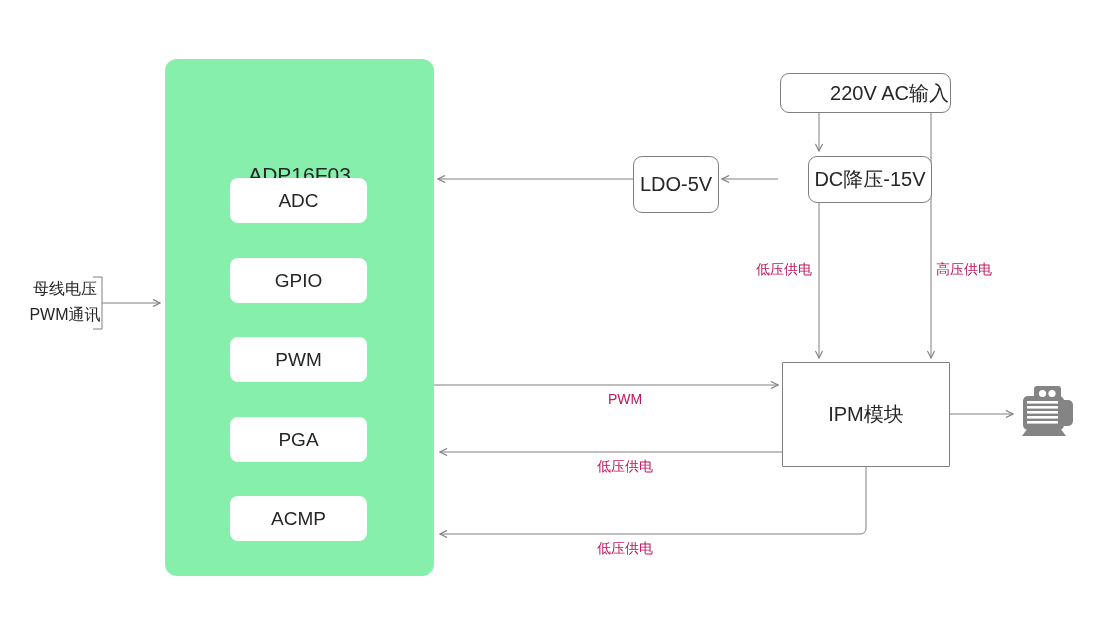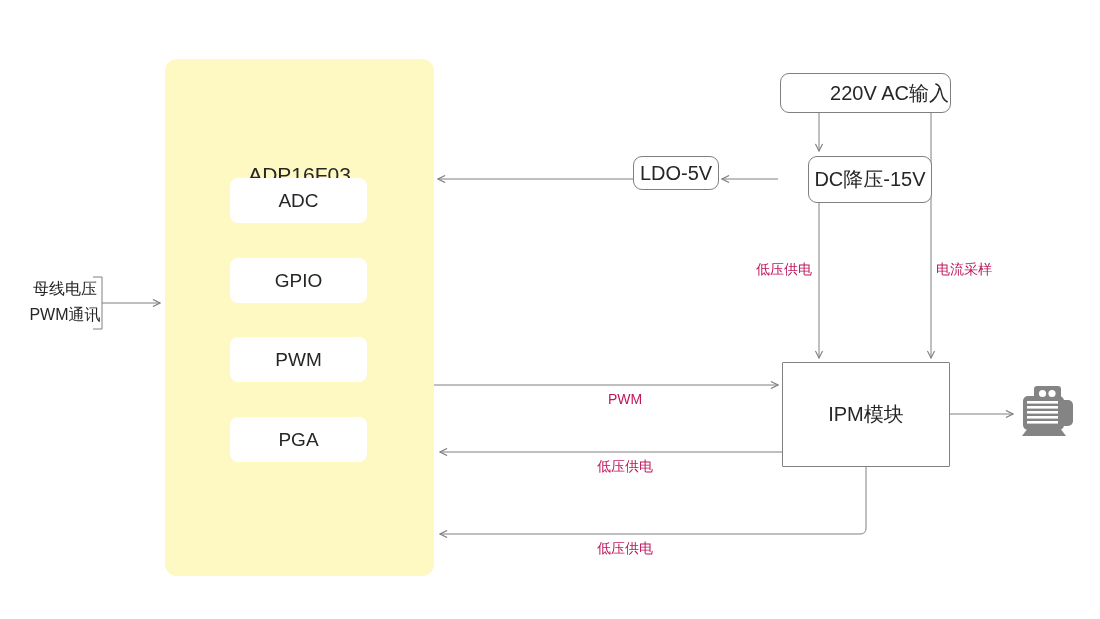--- a/index.html
+++ b/index.html
@@ -17,21 +17,21 @@
     position: absolute;
     left: 0; top: 0;
     width: 1100px; height: 619px;
     pointer-events: none;
   }
   
   .mcu {
     position: absolute;
     left: 165px; top: 59px;
     width: 269px; height: 517px;
-    background: #fef9c3;
+    background: #86efac;
     border-radius: 12px;
   }
   .mcu-title {
     position: absolute;
     left: 0; top: 104px;
     width: 100%;
     text-align: center;
     font-size: 21px;
     color: #262626;
   }
@@ -56,21 +56,21 @@
     background: #ffffff;
     border: 1px solid #808080;
     border-radius: 9px;
     display: flex; align-items: center; justify-content: center;
     font-size: 20px;
     color: #262626;
     white-space: nowrap;
   }
   .node-ac  { left: 780px; top: 73px;  width: 171px; height: 40px; padding-left: 48px; }
   .node-dc  { left: 778px; top: 156px; width: 124px; height: 47px; margin-left: 30px; }
-  .node-ldo { left: 633px; top: 156px; width: 86px;  height: 34px; }
+  .node-ldo { left: 633px; top: 156px; width: 86px;  height: 57px; }
   .node-ipm { left: 782px; top: 362px; width: 168px; height: 105px; border-radius: 1px; }
   
   .left-input {
     position: absolute;
     left: 24px; top: 276px;
     width: 82px;
     text-align: center;
     font-size: 16px;
     line-height: 26px;
     color: #262626;
@@ -120,34 +120,35 @@
       <line x1="950" y1="414" x2="1013" y2="414" marker-end="url(#arrow)"></line>
     </g>
   </svg>
 
   <div class="mcu">
     <div class="mcu-title">ADP16F03</div>
     <div class="periph p1">GPIO</div>
     <div class="periph p0">ADC</div>
     <div class="periph p2">PWM</div>
     <div class="periph p3">PGA</div>
+    <div class="periph p4">ACMP</div>
   </div>
 
   <div class="left-input">
     <div>母线电压</div>
     <div>PWM通讯</div>
   </div>
 
   <div class="node node-ac">220V AC输入</div>
   <div class="node node-dc">DC降压-15V</div>
   <div class="node node-ldo">LDO-5V</div>
   <div class="node node-ipm">IPM模块</div>
 
   <div class="edge-label lbl-low">低压供电</div>
-  <div class="edge-label lbl-high">电流采样</div>
+  <div class="edge-label lbl-high">高压供电</div>
   <div class="edge-label lbl-pwm">PWM</div>
   <div class="edge-label lbl-current">低压供电</div>
   <div class="edge-label lbl-over">低压供电</div>
 
   <div class="motor">
     <svg viewBox="0 0 55 52" width="55" height="52" xmlns="http://www.w3.org/2000/svg">
       <g fill="#848484">
         <rect x="13" y="0" width="27" height="15" rx="3"></rect>
         <rect x="2" y="10" width="41" height="34" rx="5"></rect>
         <rect x="38" y="14" width="14" height="26" rx="5"></rect>

